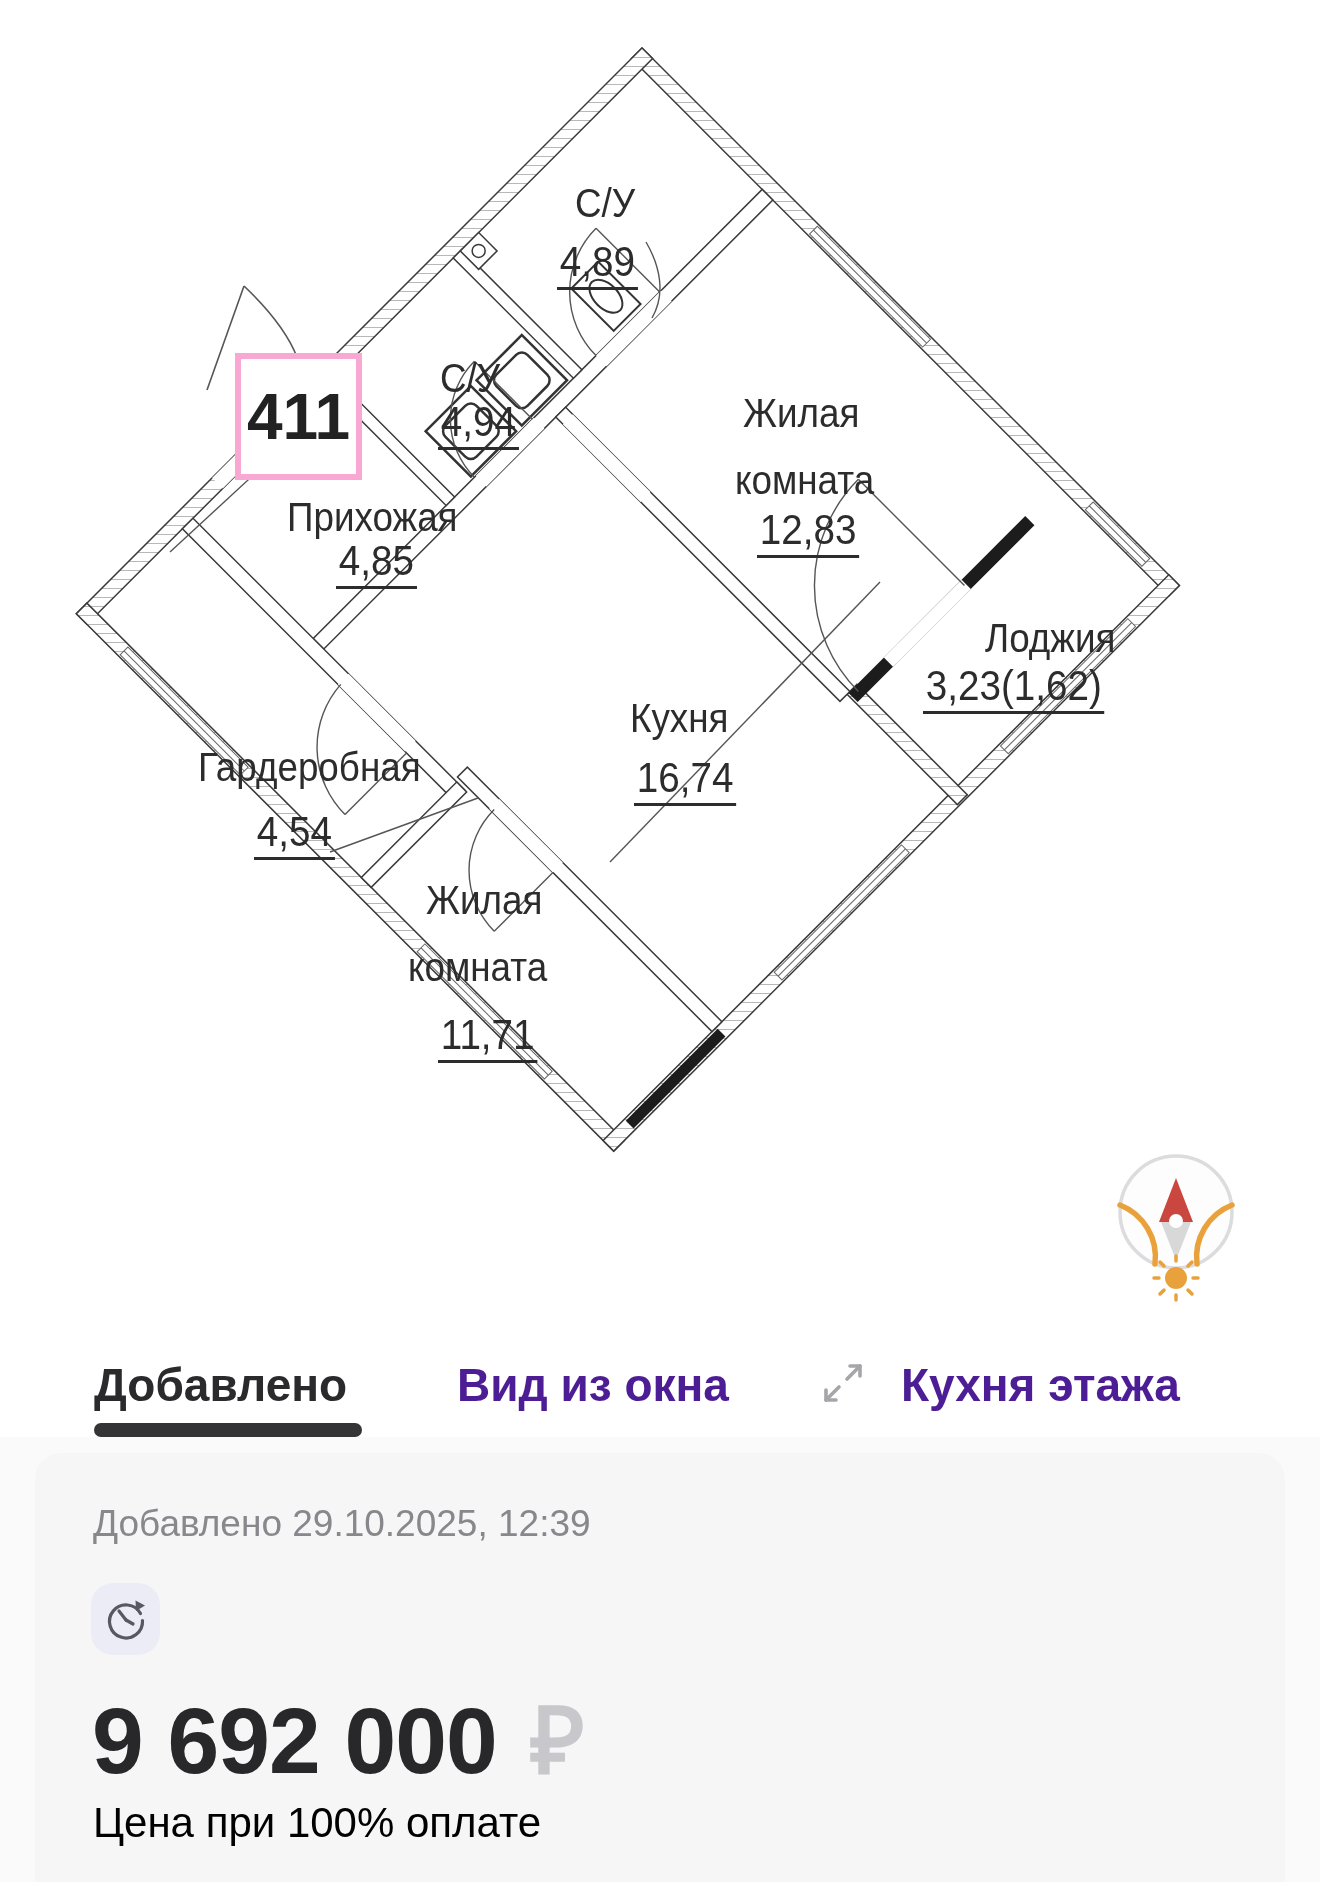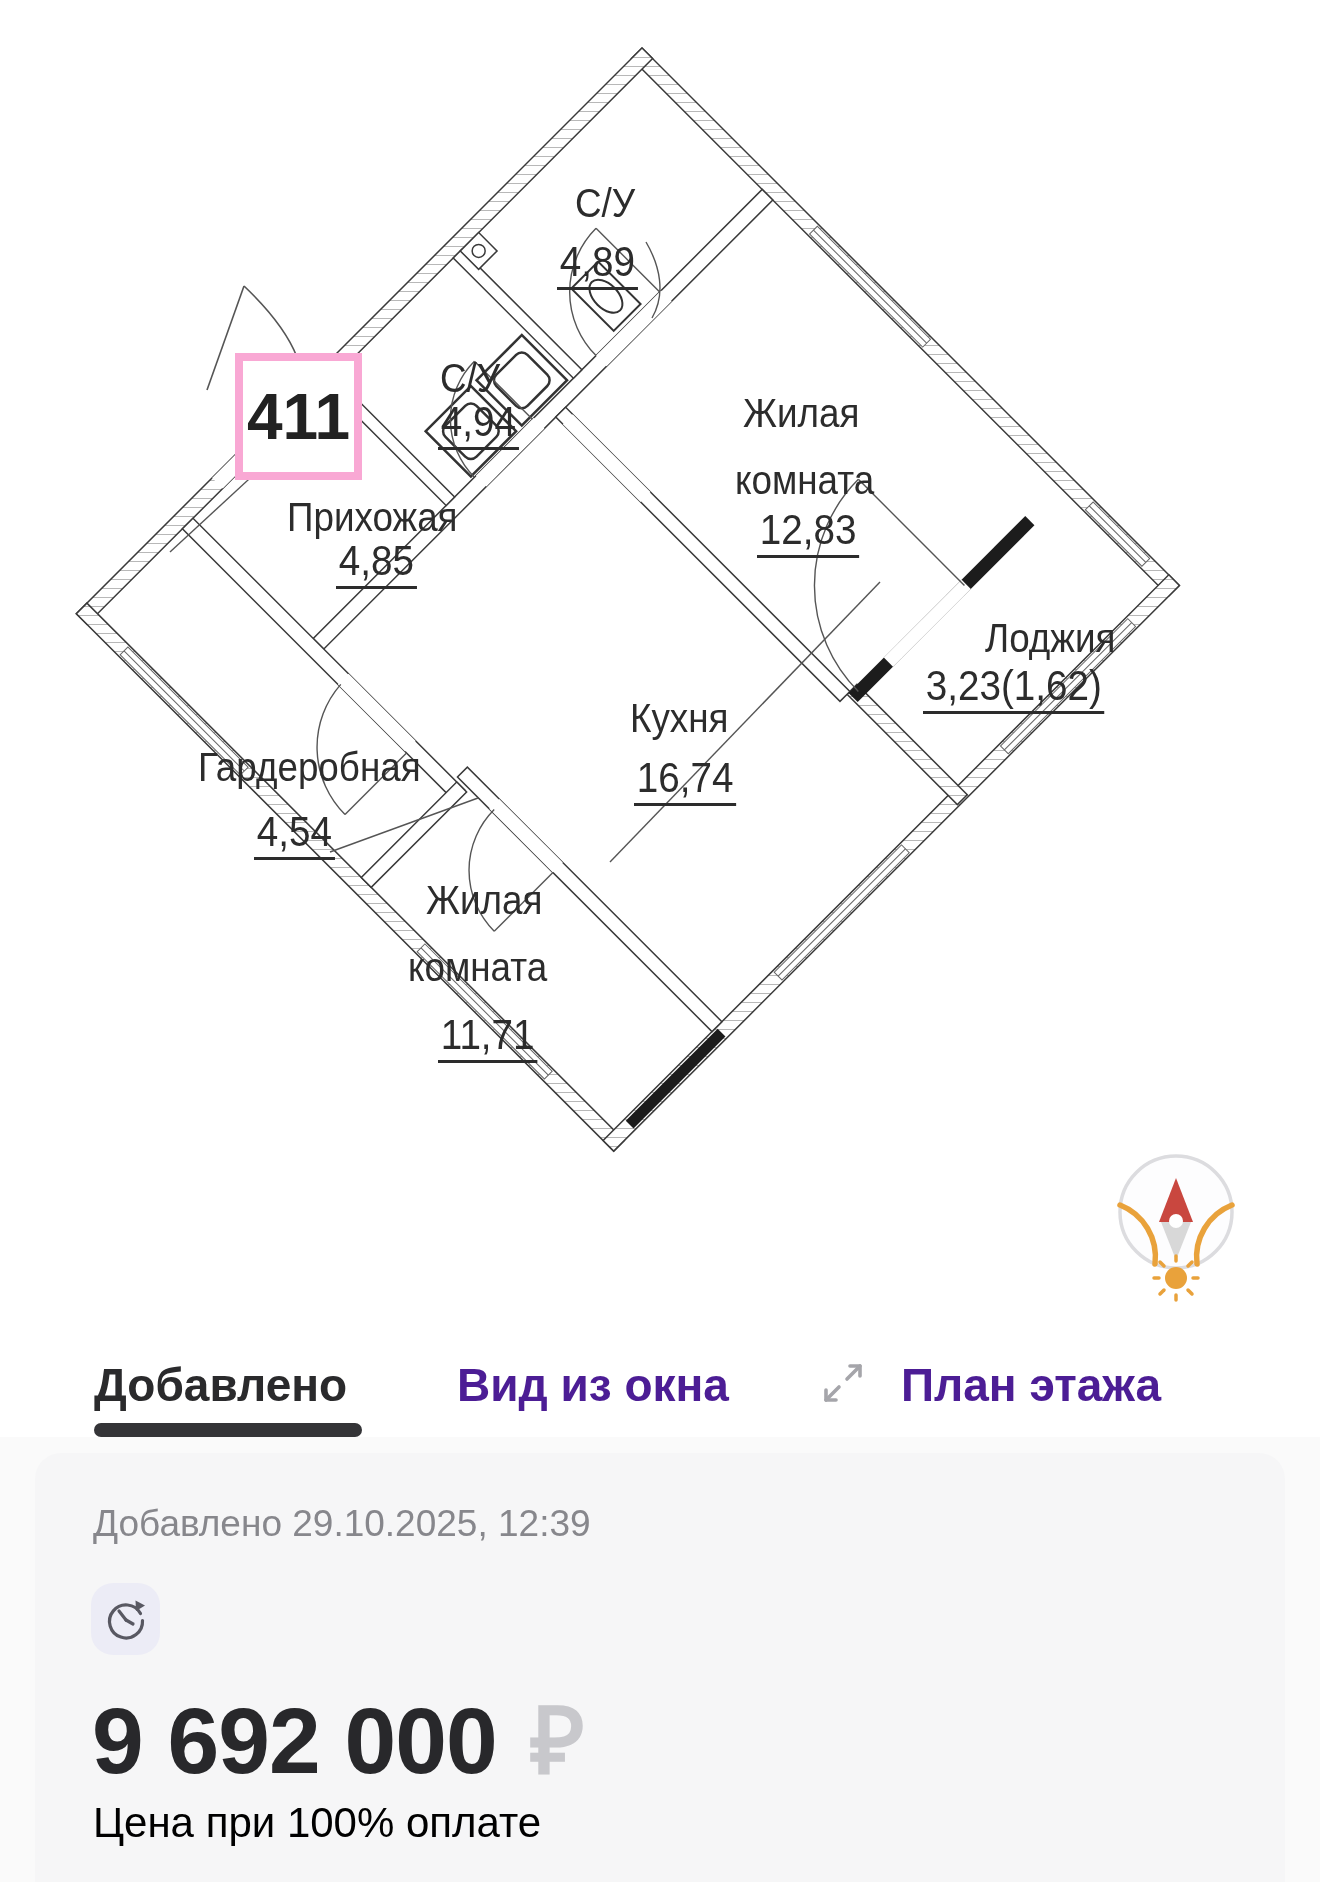--- a/index.html
+++ b/index.html
@@ -6,21 +6,21 @@
   .screen{position:relative;width:1320px;height:1882px;background:#fff;overflow:hidden;}
 
   
   .plan-area{position:absolute;left:0;top:0;width:1320px;height:1330px;}
   .plan-svg{position:absolute;left:0;top:0;}
   .plan-label{position:absolute;white-space:nowrap;color:#2c2c2c;font-weight:500;
     transform:scaleX(.92);transform-origin:left top;letter-spacing:0;}
   .room-name{font-size:40px;}
   .area-num{font-size:42px;border-bottom:3px solid #2c2c2c;padding:0 3px 1px 3px;}
   .apt-box{position:absolute;left:235px;top:353px;width:127px;height:127px;background:#fff;
-    border:8px solid #f9a8d4;display:flex;align-items:center;justify-content:center;
+    border:6px solid #f9a8d4;display:flex;align-items:center;justify-content:center;
     font-size:64px;font-weight:600;color:#222;box-sizing:border-box;}
   .watermark{position:absolute;left:50%;top:958px;transform:translate(-50%,-50%);
     white-space:nowrap;font-size:98px;font-weight:500;letter-spacing:6px;
     color:transparent;-webkit-text-stroke:2.5px #c7c7c7;}
 
   
   .tabs{position:absolute;left:0;top:1340px;width:1320px;height:114px;background:#fff;}
   .tab{position:absolute;top:18px;font-size:46px;font-weight:700;white-space:nowrap;cursor:pointer;}
   .tab.active{color:#2a2a2c;}
   .tab.inactive{color:#4c1d95;}
@@ -200,21 +200,21 @@
     <div class="tab active" style="left:94px">Добавлено</div>
     <div class="tab inactive" style="left:457px">Вид из окна</div>
     <svg class="expand-ico" viewBox="0 0 46 46">
       <g stroke="#a5a5aa" stroke-width="3.6" fill="none" stroke-linecap="round" stroke-linejoin="round">
         <path d="M27 19 L40 6"></path>
           <path d="M30 6 H40 V16"></path>
         <path d="M19 27 L6 40"></path>
           <path d="M6 30 V40 H16"></path>
       </g>
     </svg>
-    <div class="tab inactive" style="left:901px">План этажа</div>
+    <div class="tab inactive" style="left:901px">Кухня этажа</div>
     <div class="tab-underline"></div>
   </nav>
 
   <div class="below-bg"></div>
   <section class="card">
     <div class="added">Добавлено 29.10.2025, 12:39</div>
 
     <div class="avail-ico">
       <svg width="46" height="46" viewBox="0 0 46 46">
         <g fill="none" stroke="#585862" stroke-width="3.2" stroke-linecap="round">

